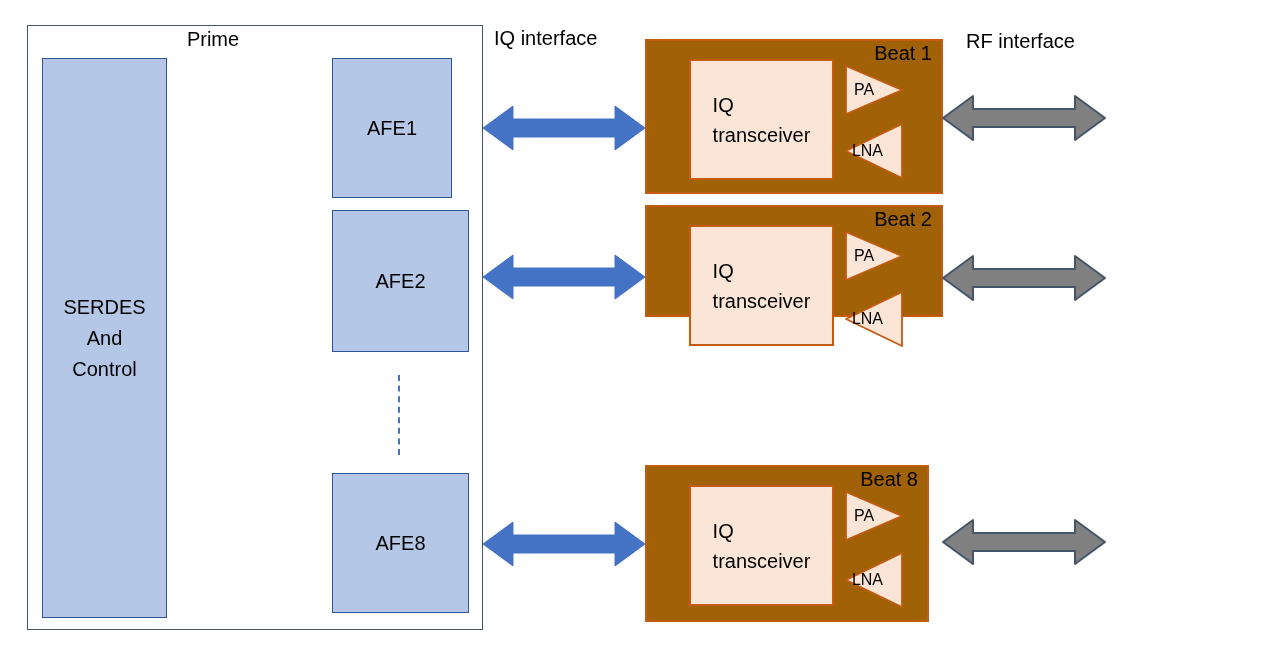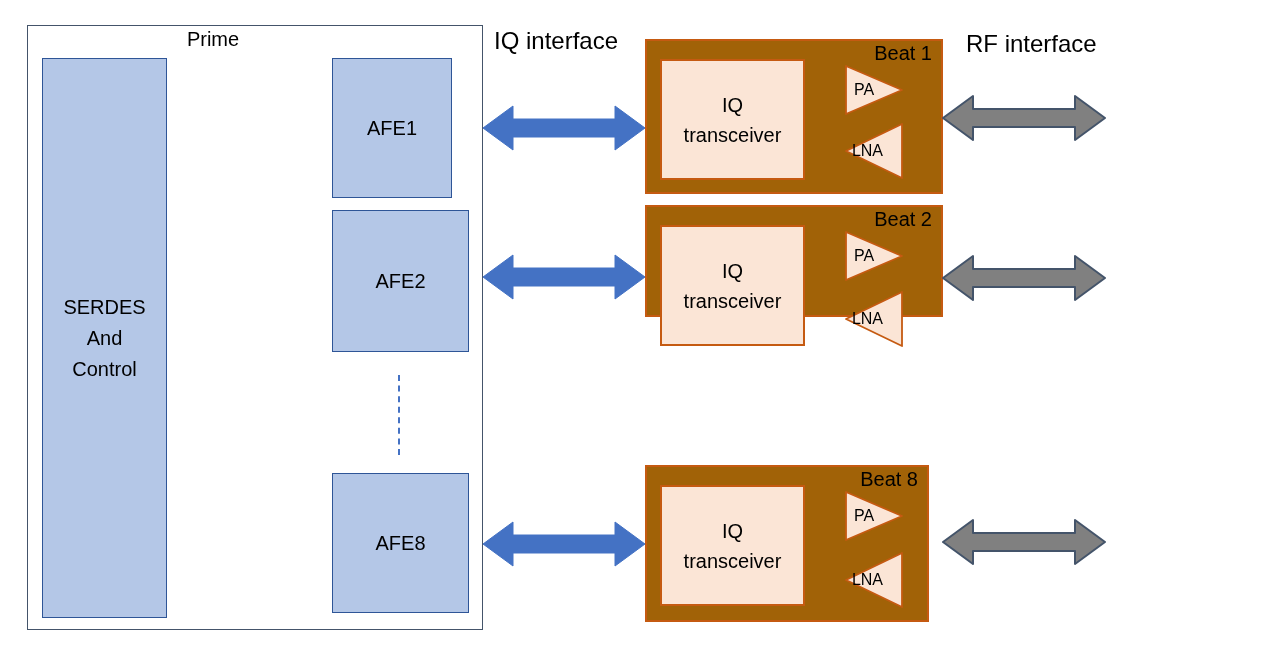--- a/index.html
+++ b/index.html
@@ -30,43 +30,44 @@
     align-items: center;
     justify-content: center;
     text-align: center;
     font-size: 20px;
     line-height: 1.55;
   }
   .dashes {
     border-left: 2px dashed var(--arrow-blue);
   }
   .iface-label {
-    font-size: 24px;
+    font-size: 20px;
     white-space: nowrap;
   }
   .beat-frame {
     border: 2px solid var(--orange-border);
     background: #a16207;
   }
   .beat-title {
     position: absolute;
     top: 1px;
     right: 9px;
     font-size: 20px;
   }
   .iq-box {
     position: absolute;
     background: var(--orange-fill);
     border: 2px solid var(--orange-border);
     display: flex;
     align-items: center;
     justify-content: center;
-    text-align: center;
+    text-align: left;
     font-size: 20px;
     line-height: 1.5;
+    margin-left: 29px;
   }
   .tri { position: absolute; }
   .tri svg { display: block; width: 100%; height: 100%; overflow: visible; }
   .tri polygon {
     fill: var(--orange-fill);
     stroke: var(--orange-border);
     stroke-width: 1.8;
     stroke-linejoin: round;
   }
   .tri-label {

